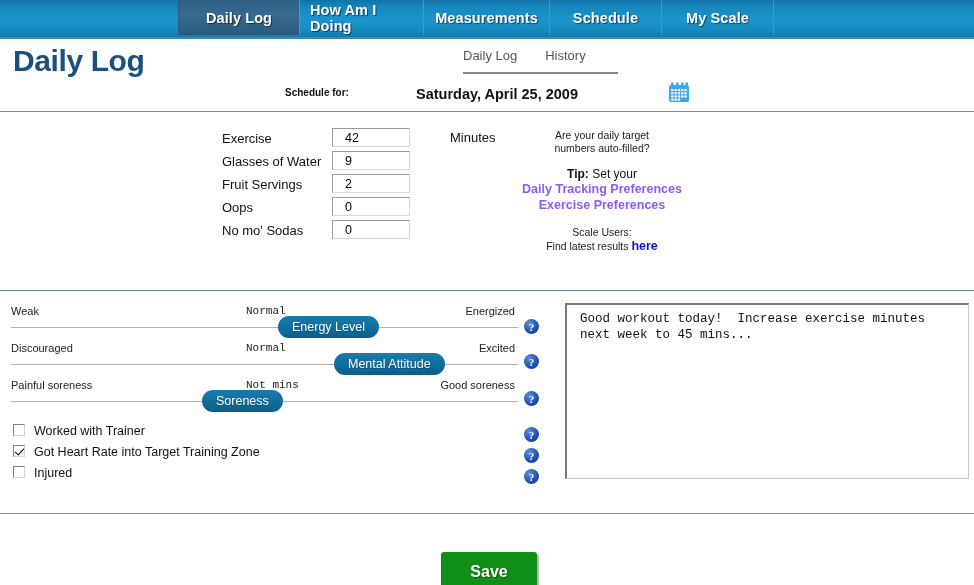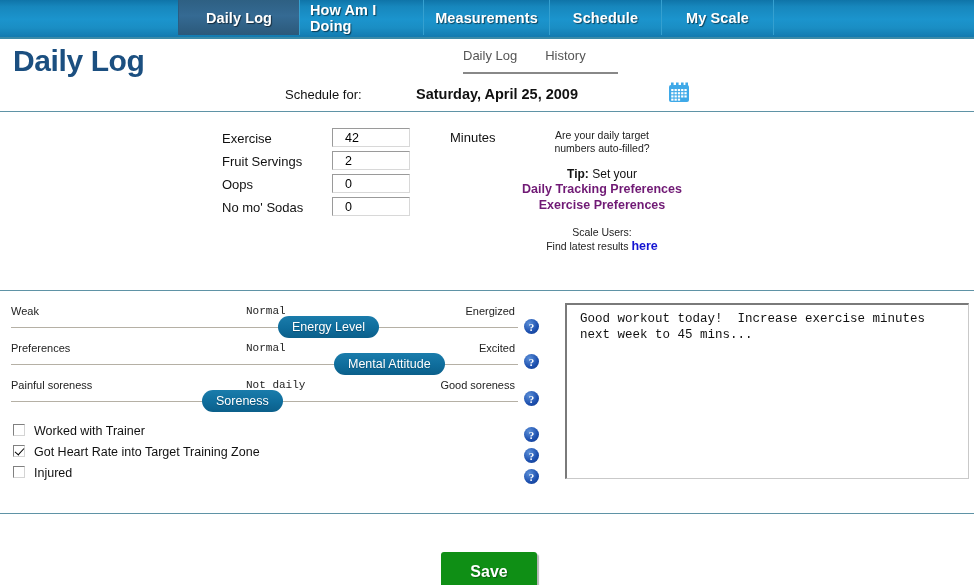--- a/index.html
+++ b/index.html
@@ -81,22 +81,22 @@
   }
   .schedule-row {
     position: absolute;
     left: 0; top: 86px;
     width: 974px;
     height: 22px;
   }
   .schedule-label {
     position: absolute;
     left: 285px; top: 1px;
-    font-size: 13px;
-    font-weight: normal;
+    font-size: 10px;
+    font-weight: bold;
     color: #111111;
     text-align: center;
   }
   .schedule-date {
     position: absolute;
     left: 416px; top: 0px;
     font-size: 14.5px;
     font-weight: bold;
     color: #111111;
   }
@@ -169,21 +169,21 @@
   .tips .tipline {
     margin-top: 12px;
     font-size: 12px;
     color: #111;
   }
   .tips .tipline b { font-weight: bold; }
   .tips .link {
     display: block;
     font-size: 12.5px;
     font-weight: bold;
-    color: #701a75;
+    color: #8b5cf6;
     cursor: pointer;
   }
   .tips .scale {
     margin-top: 12px;
     font-size: 10.5px;
     color: #222;
   }
   .tips .scale .here {
     font-size: 12.5px;
     font-weight: bold;
@@ -404,20 +404,24 @@
 
 <div class="hr-main hr1"></div>
 
 <div class="fields">
   <div class="field-row">
     <div class="field-label">Exercise</div>
     <input class="field-input" type="text" value="42" style="">
     <div class="field-unit">Minutes</div>
   </div>
   <div class="field-row">
+    <div class="field-label">Glasses of Water</div>
+    <input class="field-input" type="text" value="9" style="">
+  </div>
+  <div class="field-row">
     <div class="field-label">Fruit Servings</div>
     <input class="field-input" type="text" value="2" style="">
   </div>
   <div class="field-row">
     <div class="field-label">Oops</div>
     <input class="field-input" type="text" value="0" style="">
   </div>
   <div class="field-row">
     <div class="field-label">No mo' Sodas</div>
     <input class="field-input" type="text" value="0" style="">
@@ -451,33 +455,33 @@
       <span class="scale-label mid">Normal</span>
       <span class="scale-label hi">Energized</span>
     </div>
     <div class="slider-track"></div>
     <div class="slider-pill" style="left:278px;">Energy Level</div>
     <div class="help-icon" style="top:14px;">?</div>
   </div>
 
   <div class="slider-block">
     <div class="slider-scale">
-      <span class="scale-label lo">Preferences</span>
+      <span class="scale-label lo">Discouraged</span>
       <span class="scale-label mid">Normal</span>
       <span class="scale-label hi">Excited</span>
     </div>
     <div class="slider-track"></div>
     <div class="slider-pill" style="left:334px;">Mental Attitude</div>
     <div class="help-icon" style="top:12px;">?</div>
   </div>
 
   <div class="slider-block">
     <div class="slider-scale">
       <span class="scale-label lo">Painful soreness</span>
-      <span class="scale-label mid">Not daily</span>
+      <span class="scale-label mid">Not mins</span>
       <span class="scale-label hi">Good soreness</span>
     </div>
     <div class="slider-track"></div>
     <div class="slider-pill" style="left:202px;">Soreness</div>
     <div class="help-icon" style="top:12px;">?</div>
   </div>
 
 </div>
 
 <div class="check-area">

